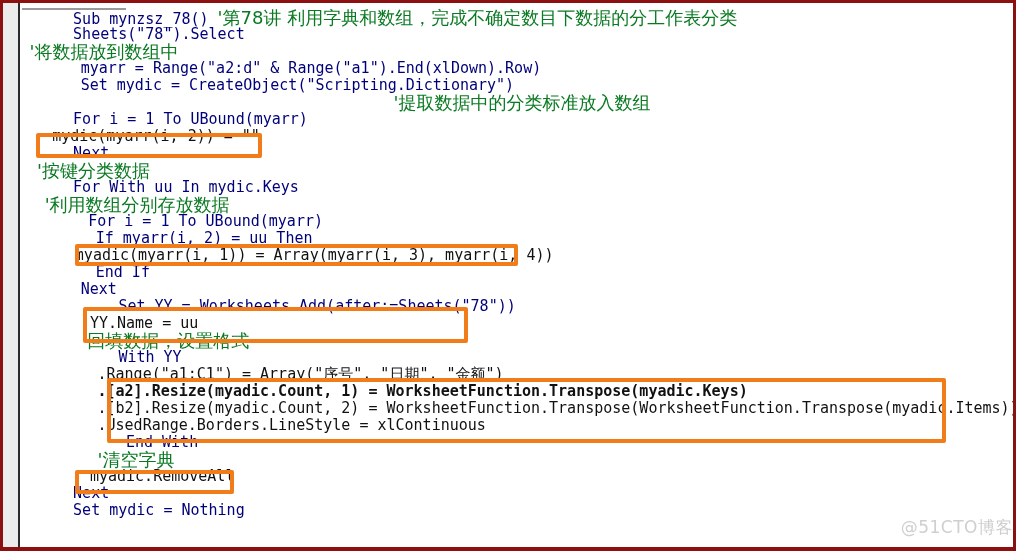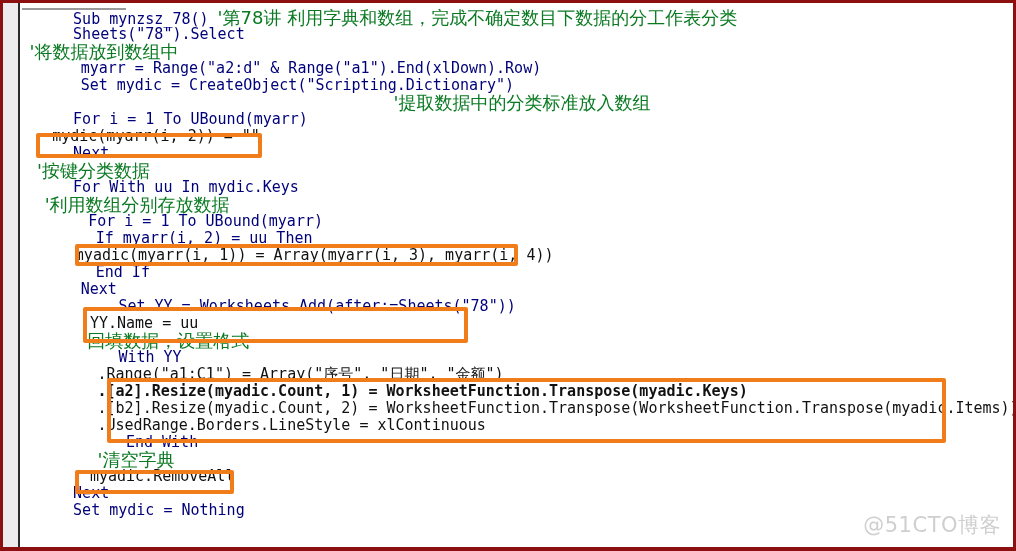--- a/index.html
+++ b/index.html
@@ -77,24 +77,24 @@
   
   .hbox {
     position: absolute;
     border: 4px solid #f07d1a;
     background: transparent;
     box-sizing: border-box;
     border-radius: 2px;
   }
   #watermark {
     position: absolute;
-    right: 12px;
+    right: 0;
     bottom: 8px;
     font-family: "DejaVu Sans", "Liberation Sans", sans-serif;
-    font-size: 21px;
+    font-size: 17px;
     color: #cfcfcf;
     letter-spacing: 0.5px;
     user-select: none;
   }
 </style>
 </head>
 <body>
 
 <div id="screenshot">
 

